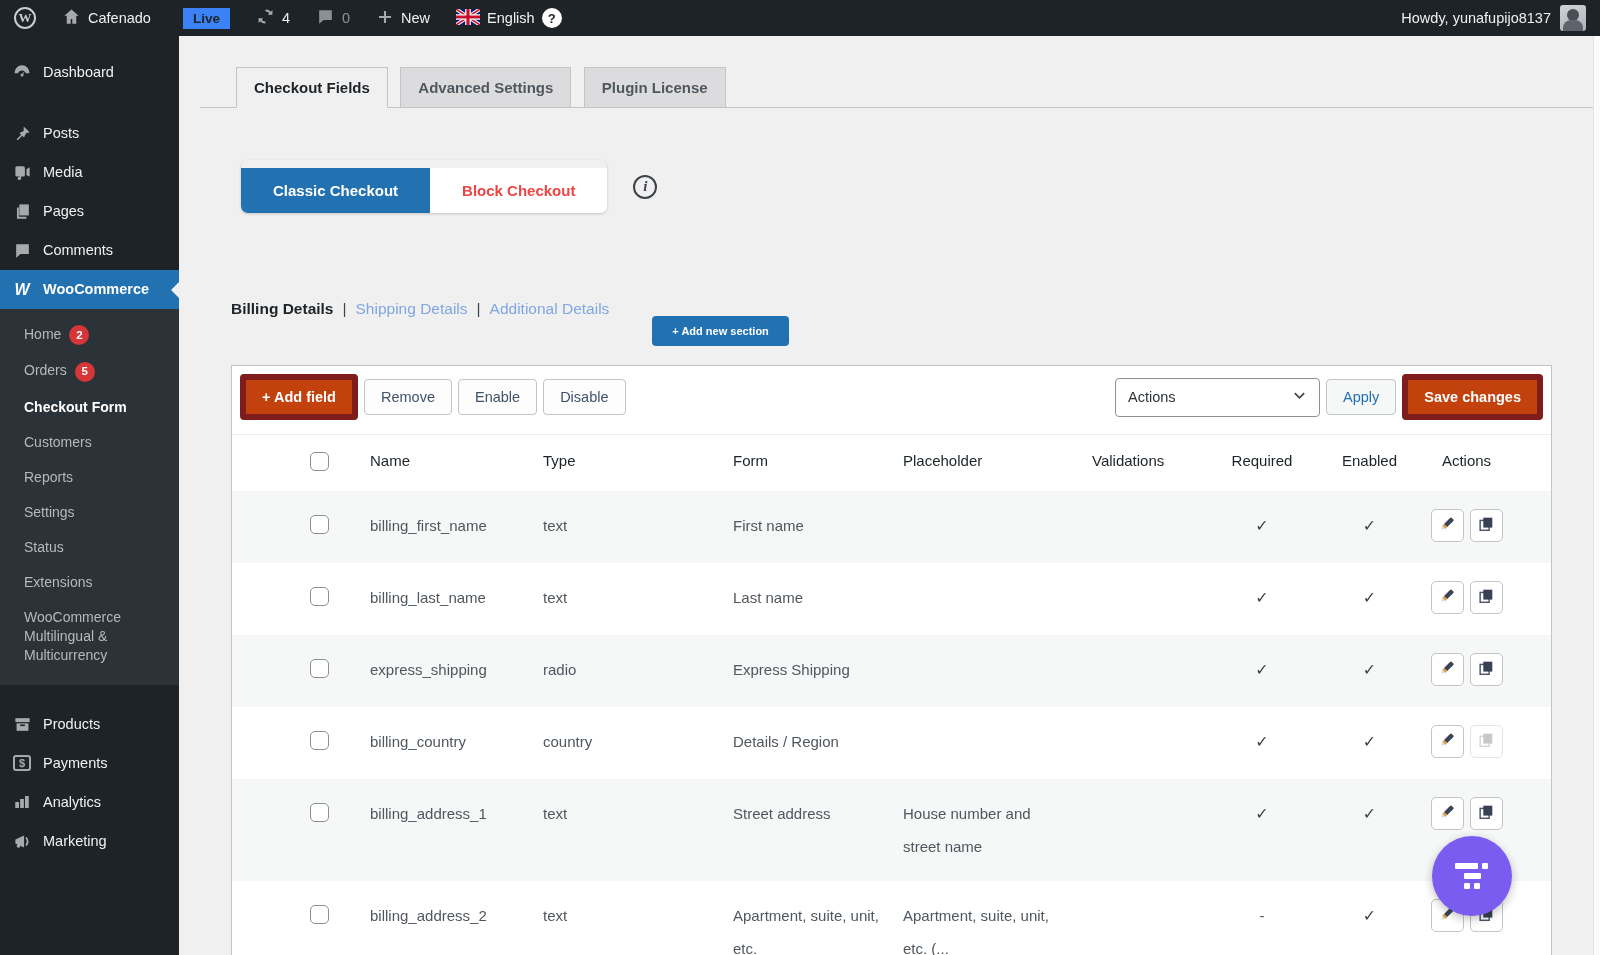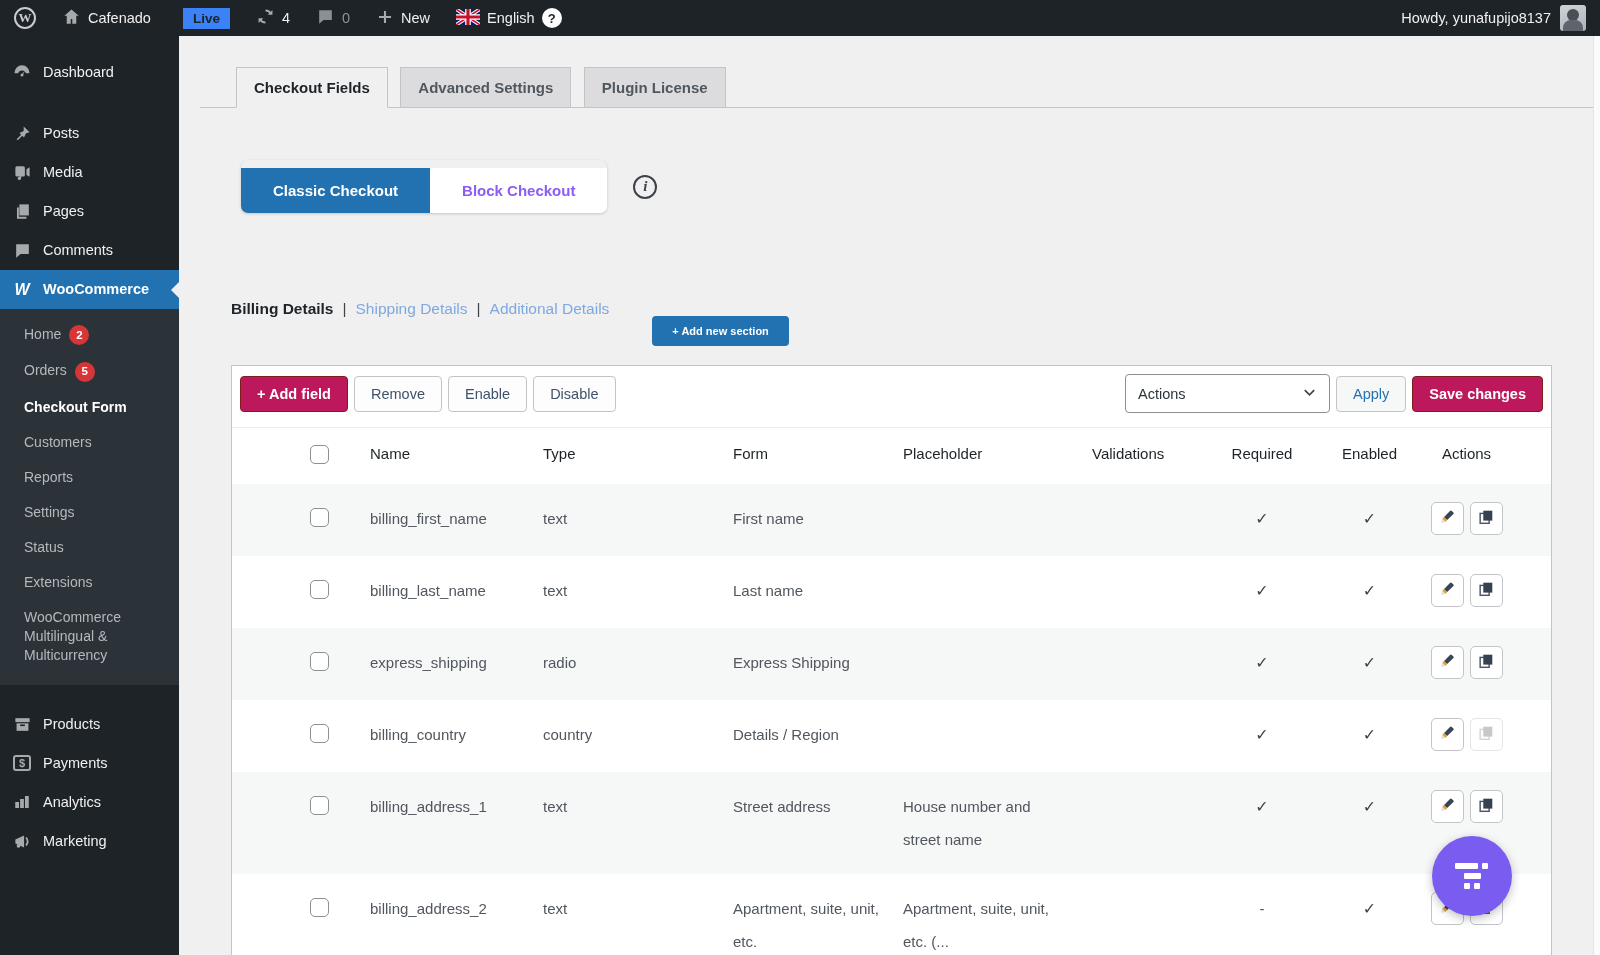--- a/index.html
+++ b/index.html
@@ -74,21 +74,21 @@
     display:inline-block; padding:11px 17px; margin-right:8px; margin-bottom:-1px;
     border:1px solid #c3c4c7; background:#dcdcde; color:#50575e;
     font-size:15px; font-weight:600; cursor:pointer;
   }
   .nav-tab.active{ background:#f0f0f1; color:#1d2327; border-bottom-color:#f0f0f1; }
 
   .mode-row{ margin:52px 0 0 41px; display:flex; align-items:center; gap:26px; }
   .segmented{ display:inline-flex; border-radius:7px; overflow:hidden; box-shadow:0 1px 3px rgba(0,0,0,.18); }
   .seg-btn{ padding:14px 32px; font-size:15px; font-weight:700; cursor:pointer; border:none; font-family:inherit;margin-top:8px; }
   .seg-btn.seg-active{ background:#2271b1; color:#fff; }
-  .seg-btn.seg-inactive{ background:#fff; color:#8b5cf6;text-align:right; }
+  .seg-btn.seg-inactive{ background:#fff; color:#ef4444;text-align:right; }
   .info-icon{
     width:24px; height:24px; border-radius:50%; border:2px solid #3c434a;
     display:flex; align-items:center; justify-content:center;
     font-family:"Liberation Serif", serif; font-style:italic; font-weight:700;
     font-size:15px; color:#3c434a; cursor:pointer;
   }
 
   .sections-row{ margin:59px 0 0 31px; display:flex; align-items:center; font-size:15.5px; }
   .section-current{ font-weight:700; color:#1d2327; cursor:pointer; }
   .section-sep{ color:#3c434a; margin:0 9px; }
@@ -99,21 +99,21 @@
   }
 
   
   .panel{
     margin:19px 0 0 31px; width:1321px; height:690px;
     background:#fff; border:1px solid #c3c4c7;
   }
   .toolbar{ display:flex; justify-content:space-between; align-items:center; padding:8px; }
   .tb-left, .tb-right{ display:flex; align-items:center; gap:6px; }
   .btn{ font-family:inherit; font-size:14.5px; border-radius:4px; padding:9px 16px; cursor:pointer; }
-  .btn-primary{ background:#be185d; color:#fff; border:1px solid #7f1d1d; font-weight:600; }
+  .btn-primary{ background:#c2410c; color:#fff; border:6px solid #7f1d1d; font-weight:600; }
   .btn-secondary{ background:#fdfdfd; color:#40526a; border:1px solid #c3c4c7; }
   .btn-apply{ background:#f6f7f7; color:#2271b1; border:1px solid #c3c4c7; }
   .select{
     width:205px; height:39px; background:#fff; border:1px solid #8c8f94; border-radius:4px;
     display:flex; align-items:center; justify-content:space-between; padding:0 12px;
     font-size:14.5px; color:#2c3338; cursor:pointer;
   }
 
   
   .tgrid{

